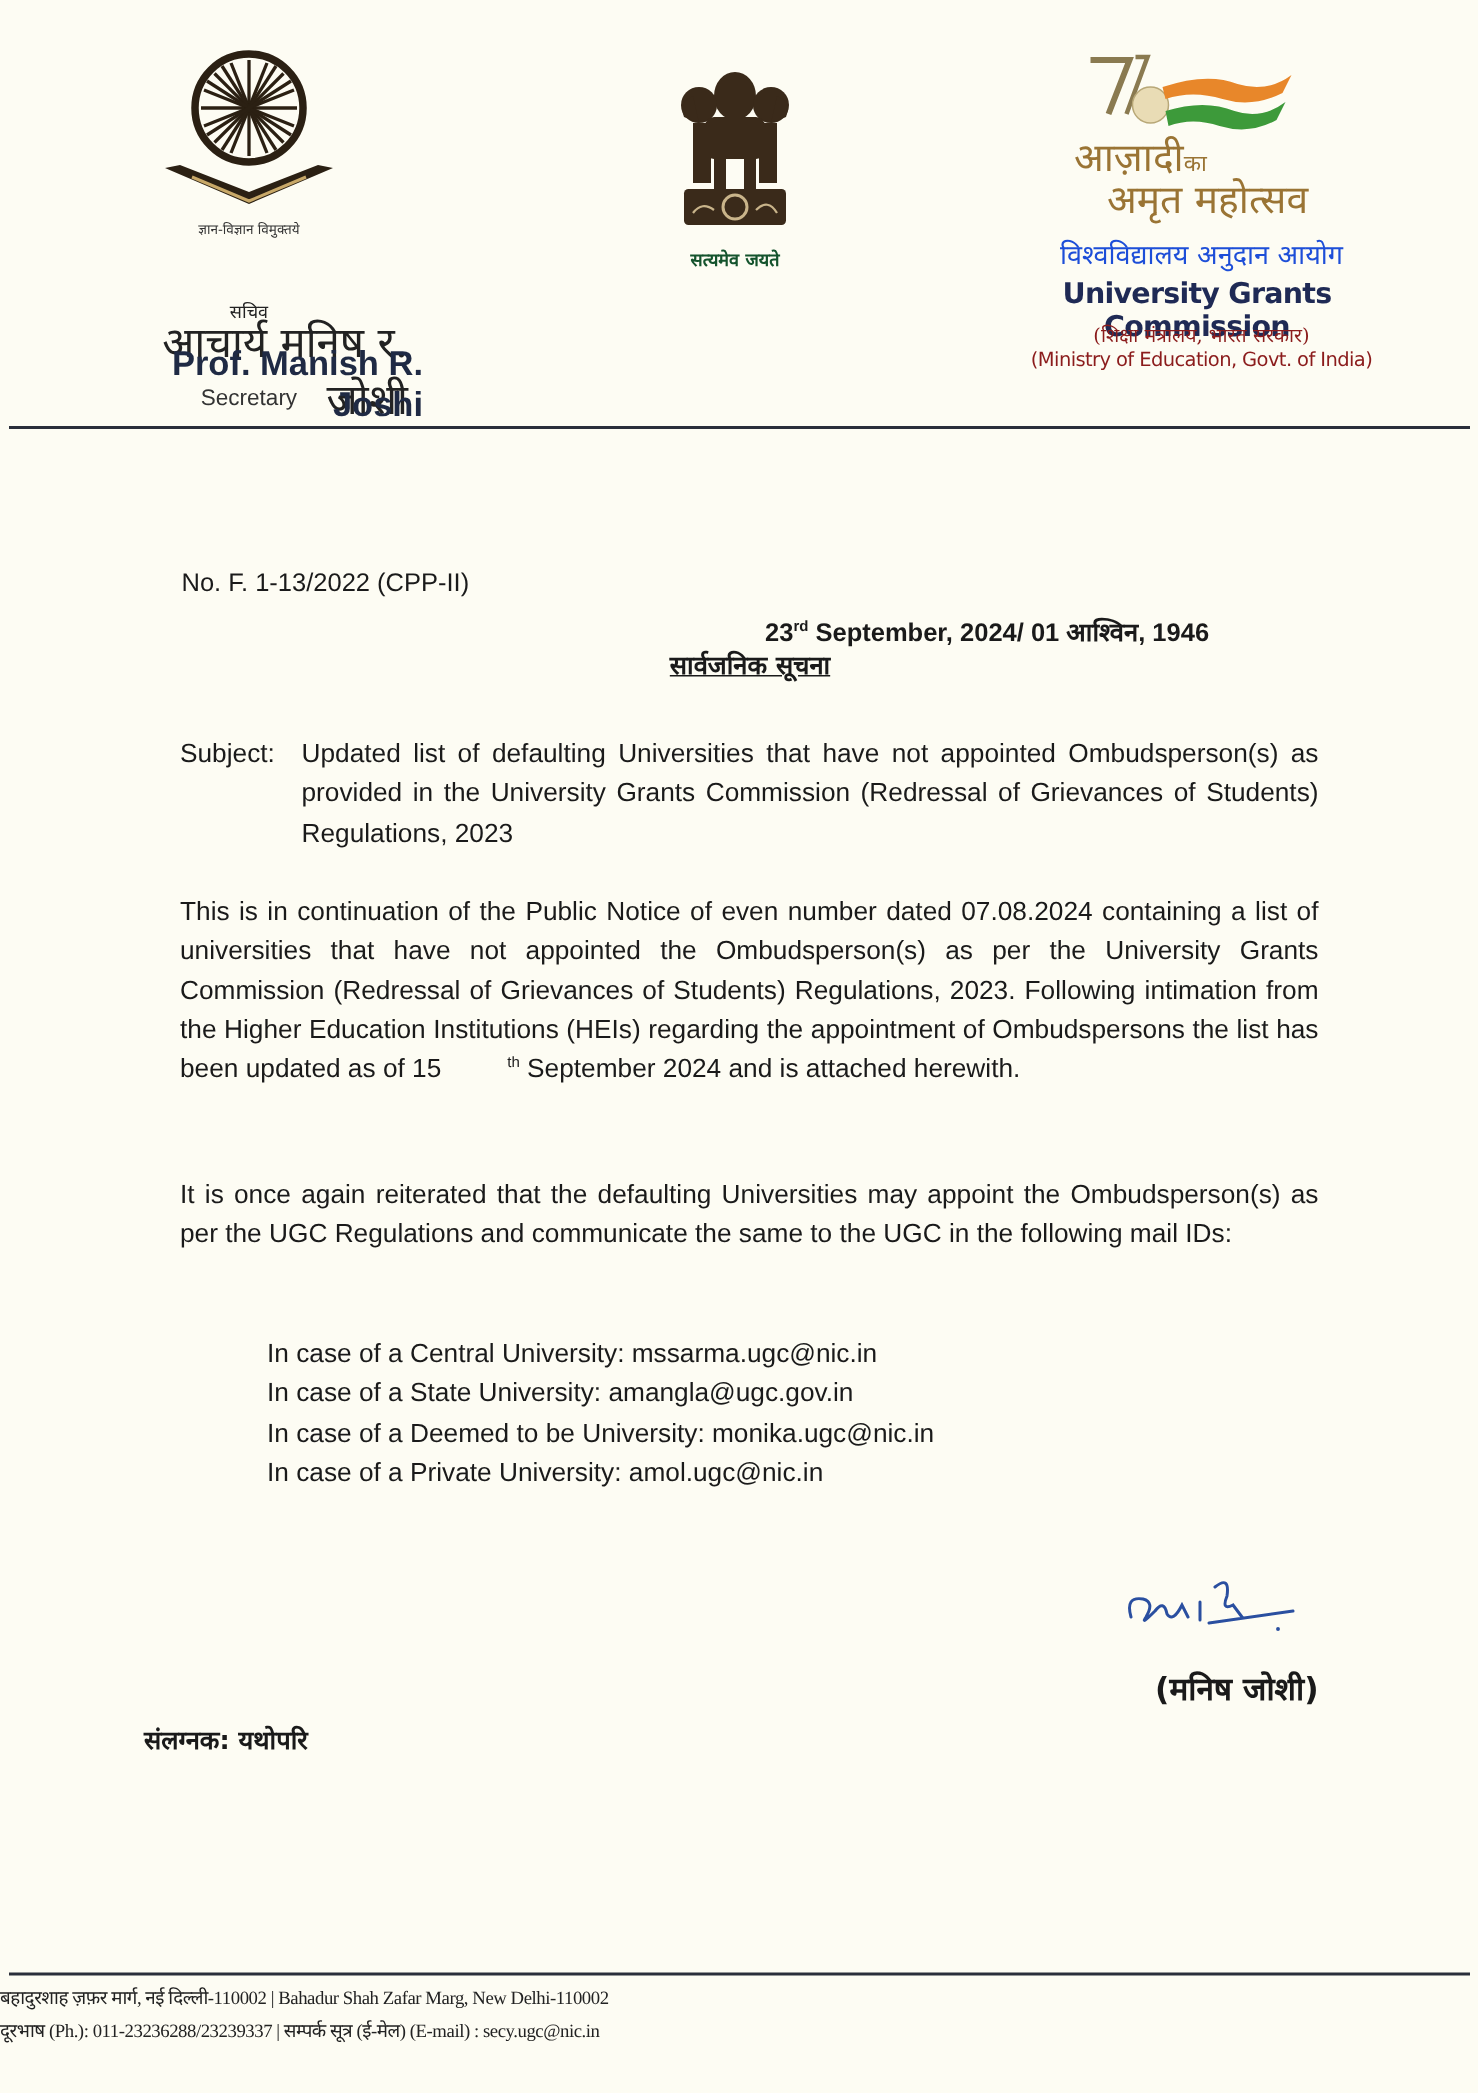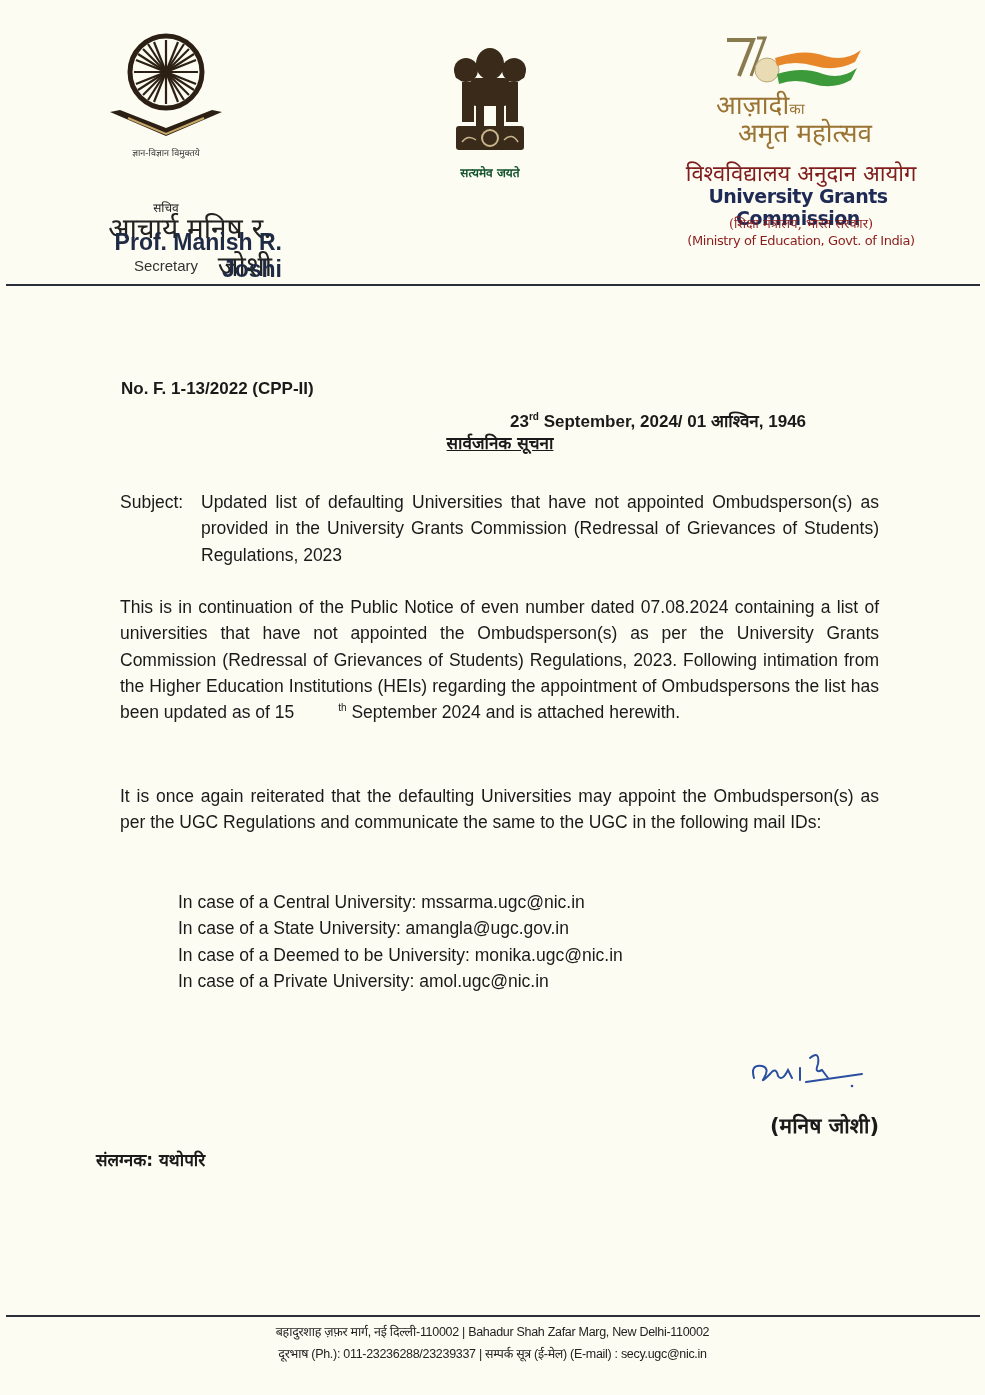--- a/index.html
+++ b/index.html
@@ -18,42 +18,42 @@
   .eng-name { left: 50px; top: 229px; width: 232px; text-align: right; font-size: 23px; font-weight: bold; color: #1f2a44; }
   .eng-title { left: 60px; top: 257px; width: 212px; text-align: center; font-size: 15px; color: #333; }
   
   .national-emblem { left: 448px; top: 42px; width: 84px; height: 118px; }
   .emblem-motto { left: 420px; top: 164px; width: 140px; text-align: center; font-size: 12px; font-family: "DejaVu Sans", sans-serif; font-weight: bold; color: #14532d; }
   
   .azadi-logo { left: 715px; top: 32px; width: 150px; height: 60px; }
   .azadi-text1 { left: 716px; top: 86px; font-size: 26px; color: #9a7434; font-family: Liberation Mono, monospace; }
   .azadi-text1 small { font-size: 15px; }
   .azadi-text2 { left: 738px; top: 114px; font-size: 26px; color: #9a7434; font-family: "DejaVu Sans", sans-serif; }
-  .ugc-hindi { left: 670px; top: 157px; width: 262px; text-align: center; font-size: 22px; font-family: "DejaVu Serif", serif; color: #7f1d1d; }
+  .ugc-hindi { left: 670px; top: 157px; width: 262px; text-align: center; font-size: 18px; font-family: "DejaVu Serif", serif; color: #1d4ed8; }
   .ugc-eng { left: 662px; top: 185px; width: 272px; text-align: center; font-size: 19px; font-weight: bold; color: #1f2a55; font-family: "DejaVu Sans", sans-serif; letter-spacing: -0.5px; }
   .ugc-ministry-hi { left: 670px; top: 214px; width: 262px; text-align: center; font-size: 13px; color: #8b1c1c; font-family: "DejaVu Serif", serif; }
   .ugc-ministry-en { left: 670px; top: 233px; width: 262px; text-align: center; font-size: 13px; color: #8b1c1c; font-family: "DejaVu Sans", sans-serif; letter-spacing: -0.4px; }
   .rule-top { left: 6px; top: 284px; width: 974px; height: 2px; background: #2a2e3a; }
   
-  .ref-no { left: 121px; top: 379px; font-size: 17px; font-weight: bold; text-align: right; }
+  .ref-no { left: 121px; top: 379px; font-size: 17px; font-weight: normal; text-align: right; }
   .date { left: 510px; top: 381px; font-size: 17px; font-weight: bold; margin-top: 28px; }
   .date sup { font-size: 10px; }
   .notice-title { left: 0; top: 431px; width: 1000px; text-align: center; font-size: 17px; font-weight: bold; font-family: "DejaVu Sans", sans-serif; text-decoration: underline; }
   .para { font-size: 17.5px; line-height: 26.3px; text-align: justify; text-align-last: auto; }
   .subject-label { left: 120px; top: 489px; font-size: 17.5px; line-height: 26.3px; }
   .subject-text { left: 201px; top: 489px; width: 678px; }
   .para1 { left: 120px; top: 594px; width: 759px; }
   .para2 { left: 120px; top: 783px; width: 759px; }
   .para1 sup { font-size: 10px; line-height: 0; margin-left: 44px; }
   .contacts { left: 178px; top: 889px; font-size: 17.5px; line-height: 26.3px; }
   .signature { left: 748px; top: 1044px; width: 120px; height: 50px; }
   .sign-name { left: 770px; top: 1111px; font-size: 21px; font-weight: bold; font-family: "DejaVu Sans", sans-serif; }
   .enclosure { left: 96px; top: 1148px; font-size: 17px; font-weight: bold; font-family: "DejaVu Sans", sans-serif; }
   .rule-bottom { left: 6px; top: 1315px; width: 974px; height: 2px; background: #2a2e3a; }
-  .footer-1, .footer-2 { left: 0; width: 985px; text-align: center; font-size: 12.5px; color: #222; font-family: Liberation Sans, sans-serif; letter-spacing: -0.3px; }
+  .footer-1, .footer-2 { left: 0; width: 985px; font-size: 12.5px; color: #222; font-family: Liberation Serif, serif; letter-spacing: -0.3px; }
   .footer-1 { top: 1323px; }
   .footer-2 { top: 1345px; }
 </style>
 </head>
 <body>
 
 <div class="abs ugc-emblem">
   <svg width="116" height="112" viewBox="0 0 116 112">
     <circle cx="58" cy="42" r="36" fill="none" stroke="#2b2013" stroke-width="5"></circle>
     <circle cx="58" cy="42" r="5" fill="#2b2013"></circle>

